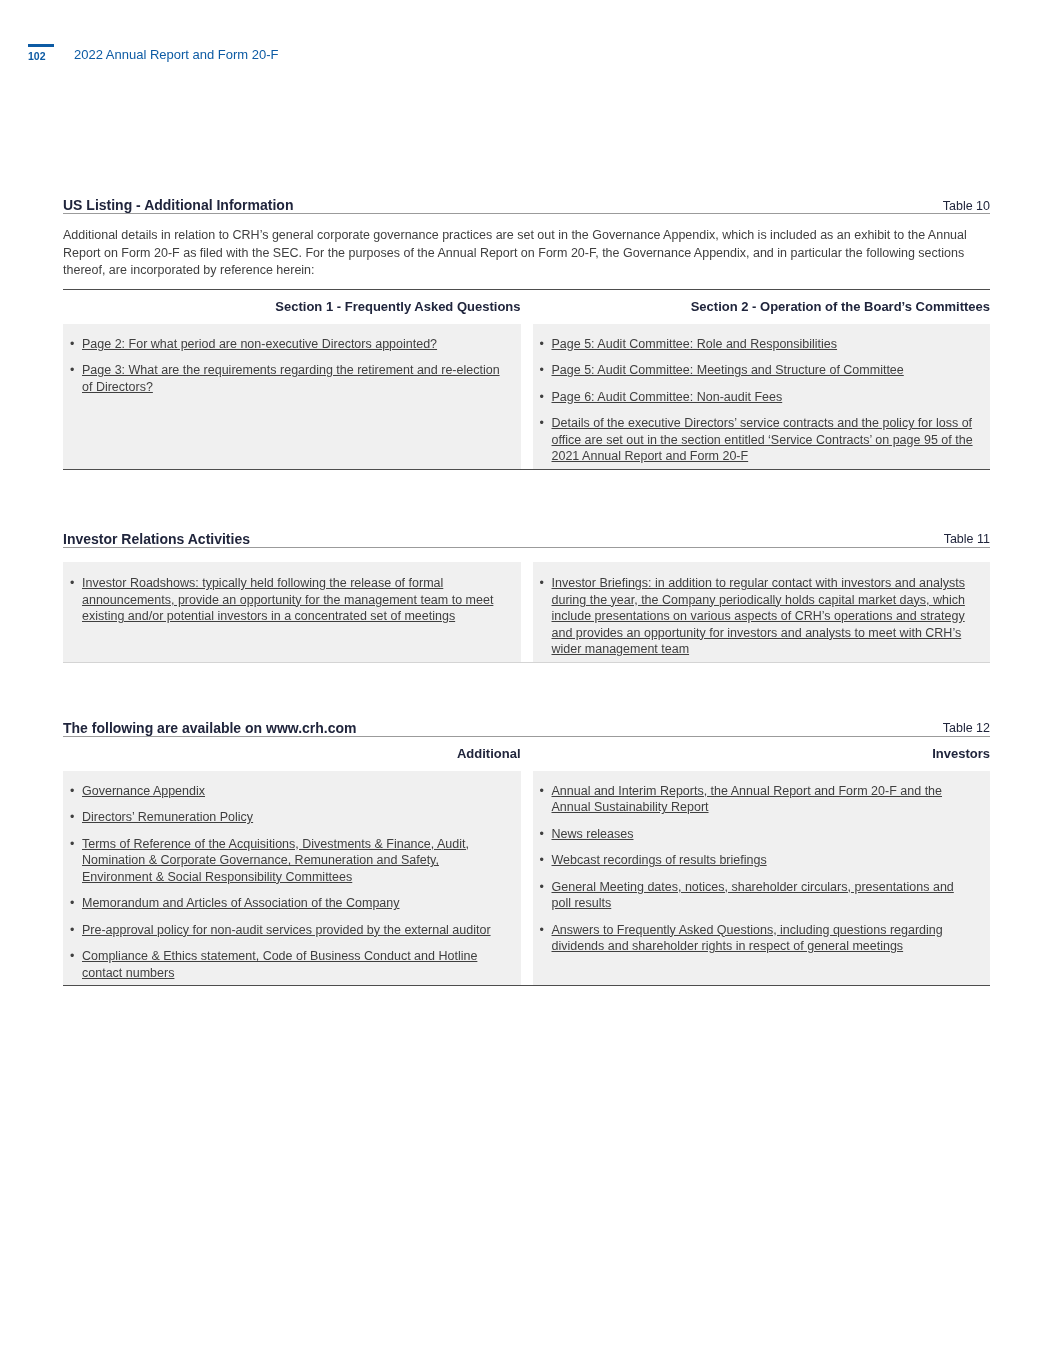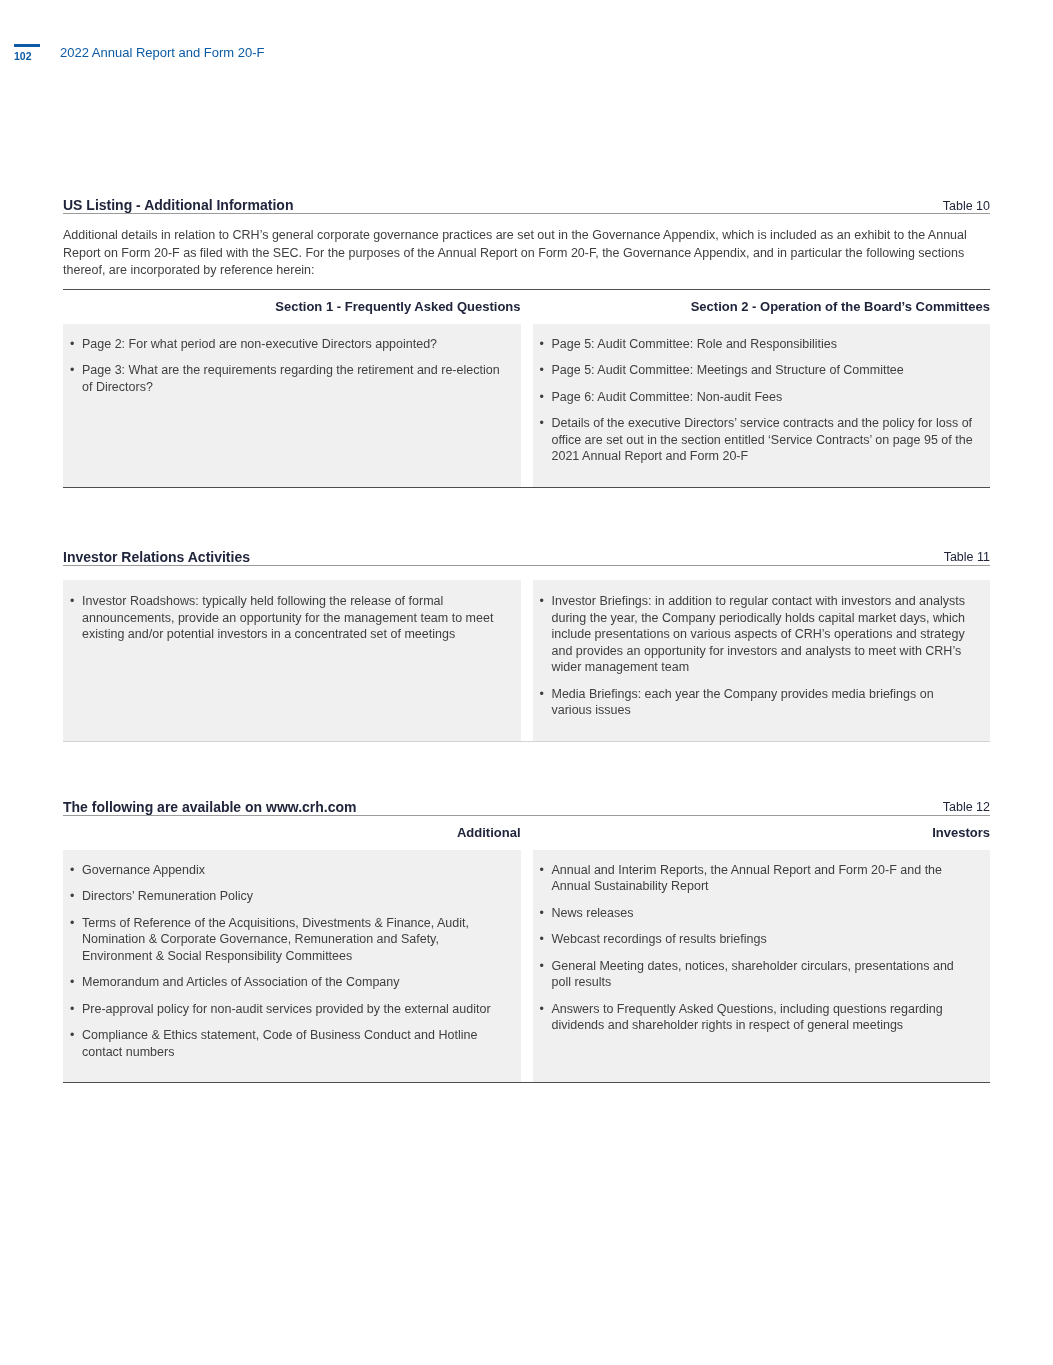--- a/index.html
+++ b/index.html
@@ -22,23 +22,23 @@
     height:1365px;
     background:#ffffff;
     overflow:hidden;
     margin:0 auto;
   }
 
   
   .page-header{
     position:absolute;
     top:44px;
-    left:14px;
-    display:flex;
-    align-items:center;
+    left:28px;
+    display:flex;
+    align-items:flex-end;
     gap:20px;
   }
   .page-num-block{display:flex;flex-direction:column;align-items:flex-start;}
   .page-num-bar{
     width:26px;height:3px;background:var(--brand-blue);margin-bottom:4px;
   }
   .page-num{
     font-size:10.5px;font-weight:bold;color:var(--brand-blue);line-height:1;
   }
   .page-header-title{
@@ -96,21 +96,22 @@
     color:var(--heading-navy);
     background:#ffffff;
     padding:9px 0 9px 0;
     line-height:1.2;
     text-align:right;
   }
   ul.bullets{
     list-style:none;
     background:var(--table-bg);
     flex:1 1 auto;
-    padding:12px 14px 22px 6px;
+    padding:12px 14px 4px 6px;
+    text-decoration:underline;
   }
   ul.bullets li{
     position:relative;
     padding-left:13px;
     font-size:12.5px;
     line-height:1.32;
     color:var(--body-text);
     margin-bottom:10px;
   }
   ul.bullets li:last-child{margin-bottom:0;}
@@ -190,21 +191,20 @@
         <div class="col">
           <ul class="bullets">
 
               <li>Investor Roadshows: typically held following the release of formal announcements, provide an opportunity for the management team to meet existing and/or potential investors in a concentrated set of meetings</li>
             </ul>
         </div>
         <div class="col">
           <ul class="bullets">
 
           <li>Investor Briefings: in addition to regular contact with investors and analysts during the year, the Company periodically holds capital market days, which include presentations on various aspects of CRH’s operations and strategy and provides an opportunity for investors and analysts to meet with CRH’s wider management team</li>
-              <li>Media Briefings: each year the Company provides media briefings on various issues</li>
             </ul>
         </div>
       </div>
     </section>
 
     <section class="section-available">
       <div class="section-heading-row">
         <h2>The following are available on www.crh.com</h2>
         <span class="table-label">Table 12</span>
       </div>

